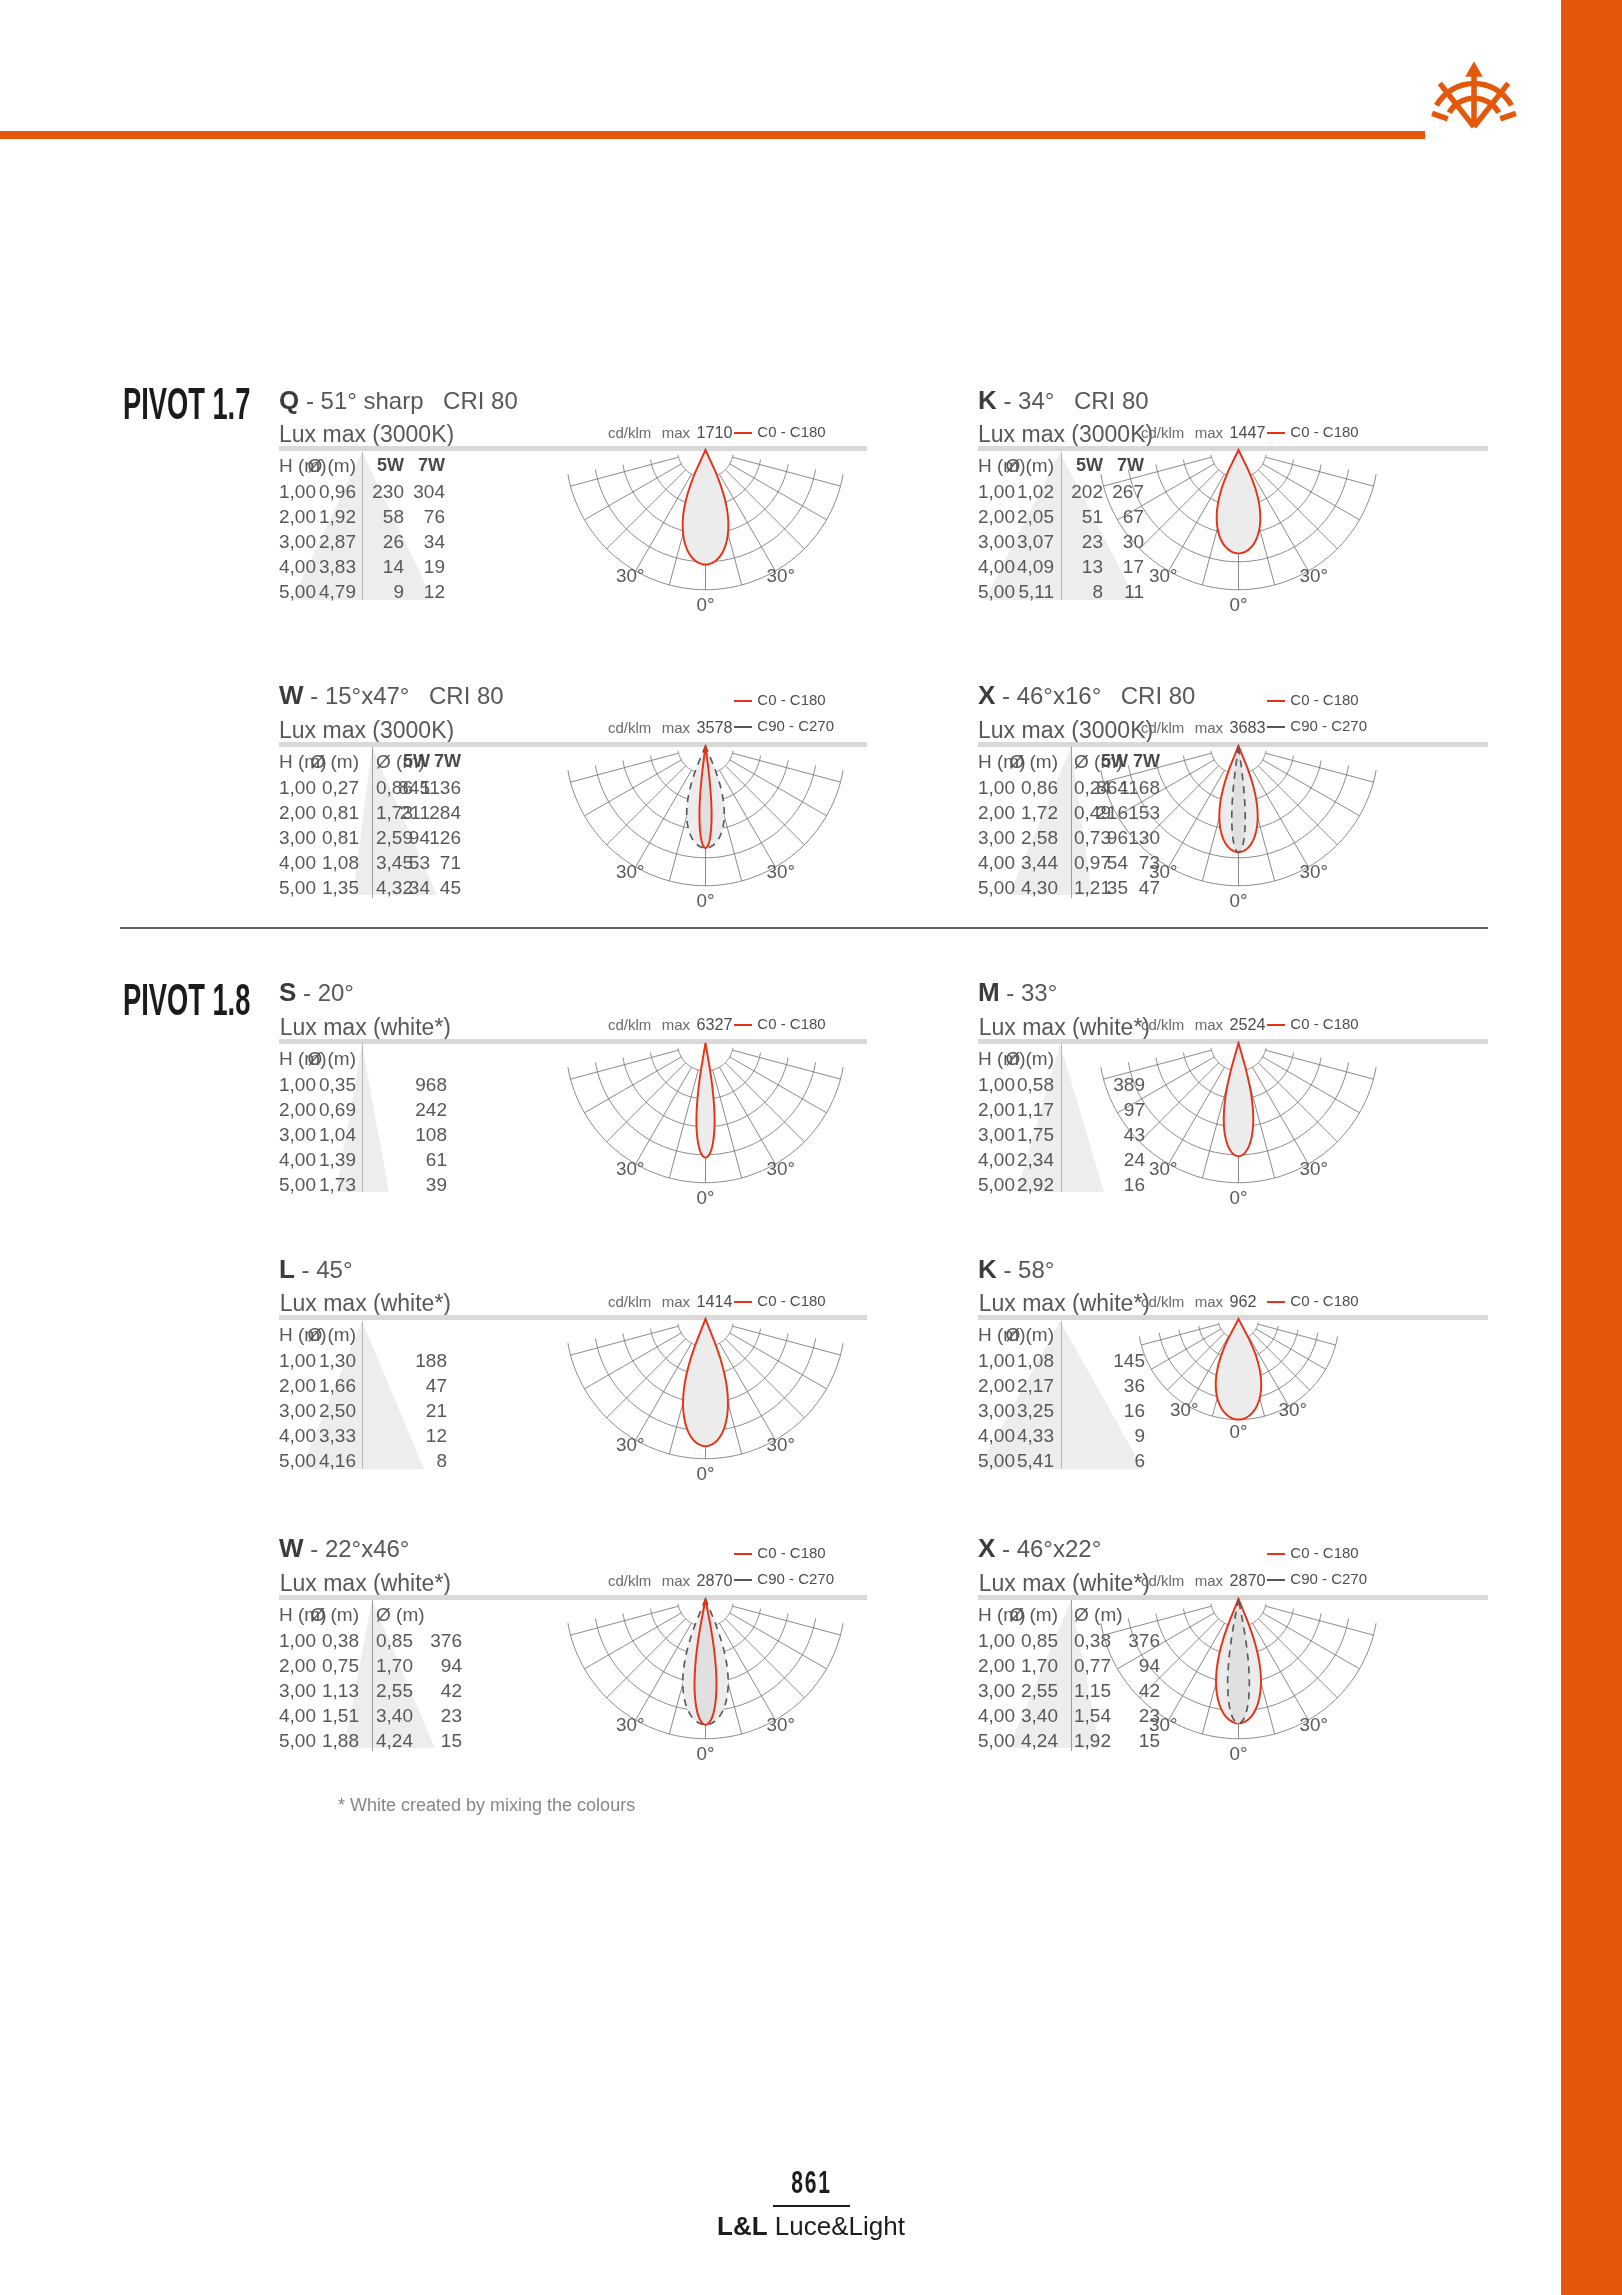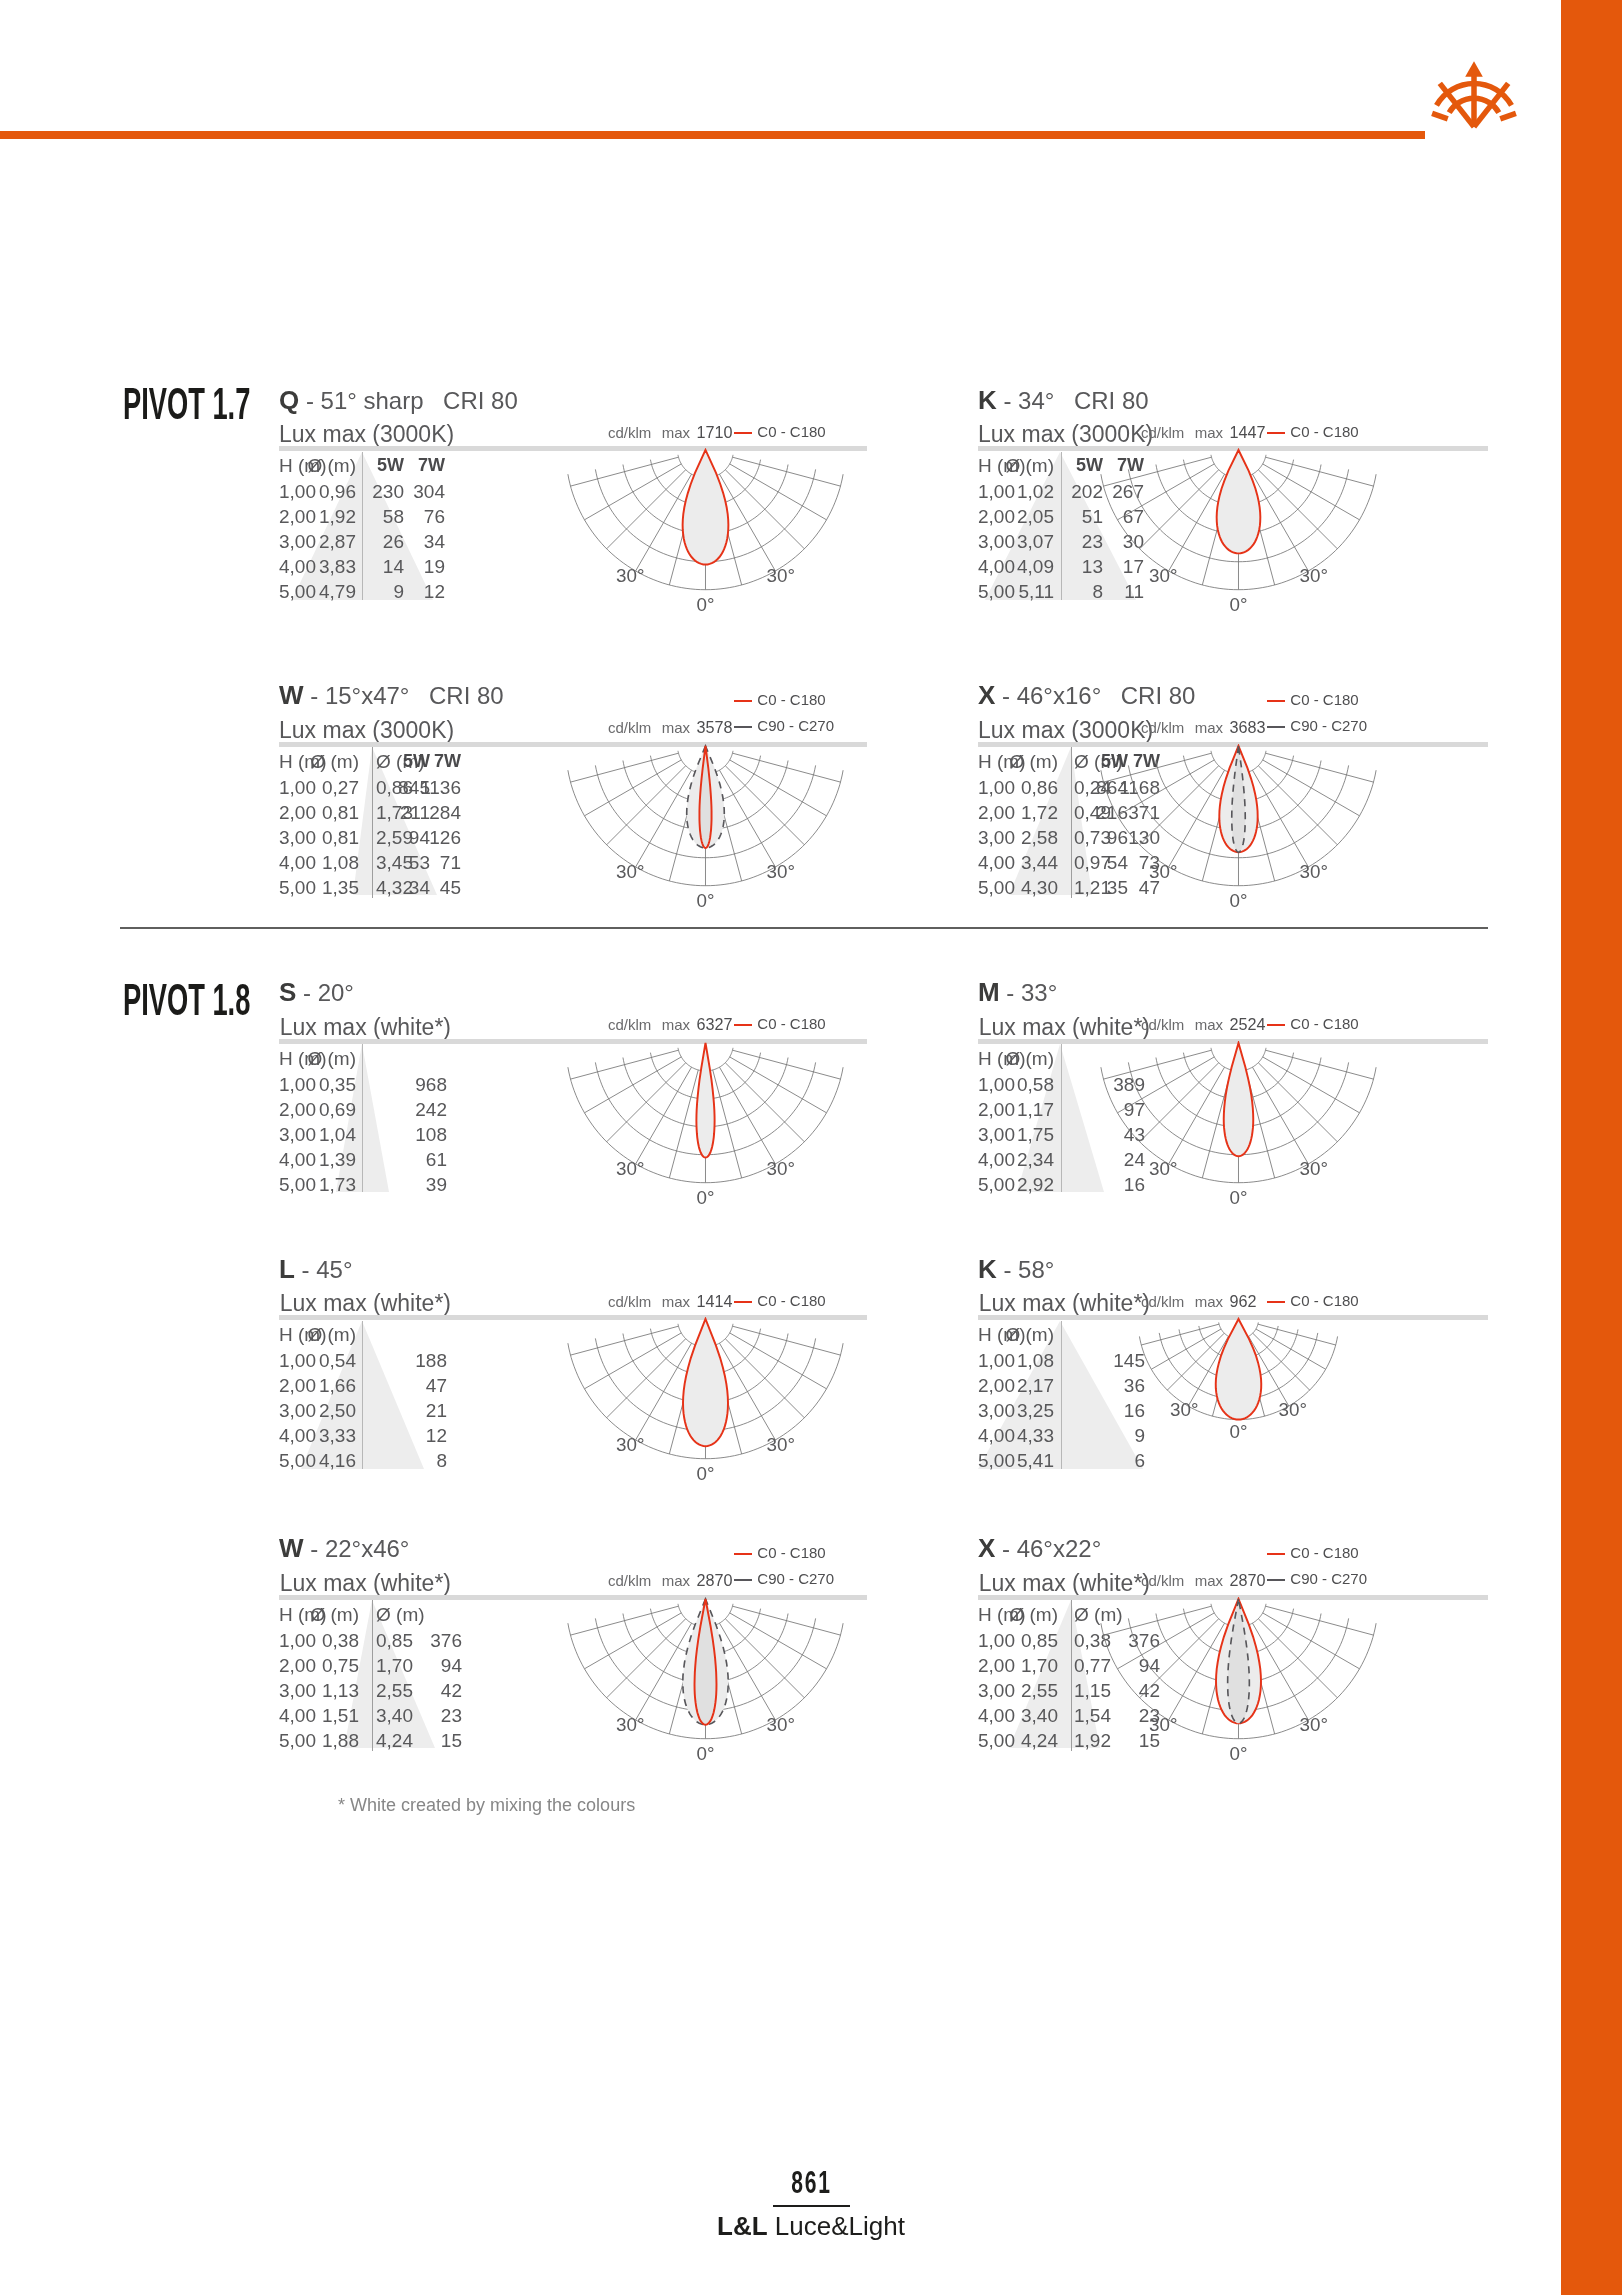--- a/index.html
+++ b/index.html
@@ -239,21 +239,21 @@
       <div class="abs colhead bold right" style="top: 752px; left: 1063px; width: 97px;">7W</div>
       <div class="abs cell" style="top: 778px; left: 978px;">1,00</div>
       <div class="abs cell right" style="top: 778px; left: 961px; width: 97px;">0,86</div>
       <div class="abs cell" style="top: 778px; left: 1074px;">0,24</div>
       <div class="abs cell right" style="top: 778px; left: 1031px; width: 97px;">864</div>
       <div class="abs cell right" style="top: 778px; left: 1063px; width: 97px;">1168</div>
       <div class="abs cell" style="top: 803px; left: 978px;">2,00</div>
       <div class="abs cell right" style="top: 803px; left: 961px; width: 97px;">1,72</div>
       <div class="abs cell" style="top: 803px; left: 1074px;">0,49</div>
       <div class="abs cell right" style="top: 803px; left: 1031px; width: 97px;">216</div>
-      <div class="abs cell right" style="top: 803px; left: 1063px; width: 97px;">371</div>
+      <div class="abs cell right" style="top: 803px; left: 1063px; width: 97px;">153</div>
       <div class="abs cell" style="top: 828px; left: 978px;">3,00</div>
       <div class="abs cell right" style="top: 828px; left: 961px; width: 97px;">2,58</div>
       <div class="abs cell" style="top: 828px; left: 1074px;">0,73</div>
       <div class="abs cell right" style="top: 828px; left: 1031px; width: 97px;">96</div>
       <div class="abs cell right" style="top: 828px; left: 1063px; width: 97px;">130</div>
       <div class="abs cell" style="top: 853px; left: 978px;">4,00</div>
       <div class="abs cell right" style="top: 853px; left: 961px; width: 97px;">3,44</div>
       <div class="abs cell" style="top: 853px; left: 1074px;">0,97</div>
       <div class="abs cell right" style="top: 853px; left: 1031px; width: 97px;">54</div>
       <div class="abs cell right" style="top: 853px; left: 1063px; width: 97px;">73</div>
@@ -381,21 +381,21 @@
         <text x="262" y="251" text-anchor="middle" fill="#5A5A5C" font-size="29">0°</text>
       </svg>
       <div class="abs cone" style="left: 252px; top: 1321px; width: 221px; height: 148px; clip-path: polygon(110px 0px, 49px 148px, 172px 148px);"></div>
       <div class="abs axisline" style="left: 362px; top: 1321px; width: 1px; height: 148px;"></div>
       <div class="abs blk-title" style="left: 279px; top: 1256px;"><span class="t-letter">L</span><span class="t-sub"> - 45°</span></div>
       <div class="abs lux" style="left: 279px; top: 1290px; width: 172px;">Lux max (white*)</div>
       <div class="abs rule" style="left: 279px; top: 1315px; width: 588px;"></div>
       <div class="abs cell" style="top: 1325px; left: 279px;">H (m)</div>
       <div class="abs cell right" style="top: 1325px; left: 259px; width: 97px;">Ø (m)</div>
       <div class="abs cell" style="top: 1351px; left: 279px;">1,00</div>
-      <div class="abs cell right" style="top: 1351px; left: 259px; width: 97px;">0,54</div>
+      <div class="abs cell right" style="top: 1351px; left: 259px; width: 97px;">1,30</div>
       <div class="abs cell right" style="top: 1351px; left: 350px; width: 97px;">188</div>
       <div class="abs cell" style="top: 1376px; left: 279px;">2,00</div>
       <div class="abs cell right" style="top: 1376px; left: 259px; width: 97px;">1,66</div>
       <div class="abs cell right" style="top: 1376px; left: 350px; width: 97px;">47</div>
       <div class="abs cell" style="top: 1401px; left: 279px;">3,00</div>
       <div class="abs cell right" style="top: 1401px; left: 259px; width: 97px;">2,50</div>
       <div class="abs cell right" style="top: 1401px; left: 350px; width: 97px;">21</div>
       <div class="abs cell" style="top: 1426px; left: 279px;">4,00</div>
       <div class="abs cell right" style="top: 1426px; left: 259px; width: 97px;">3,33</div>
       <div class="abs cell right" style="top: 1426px; left: 350px; width: 97px;">12</div>

